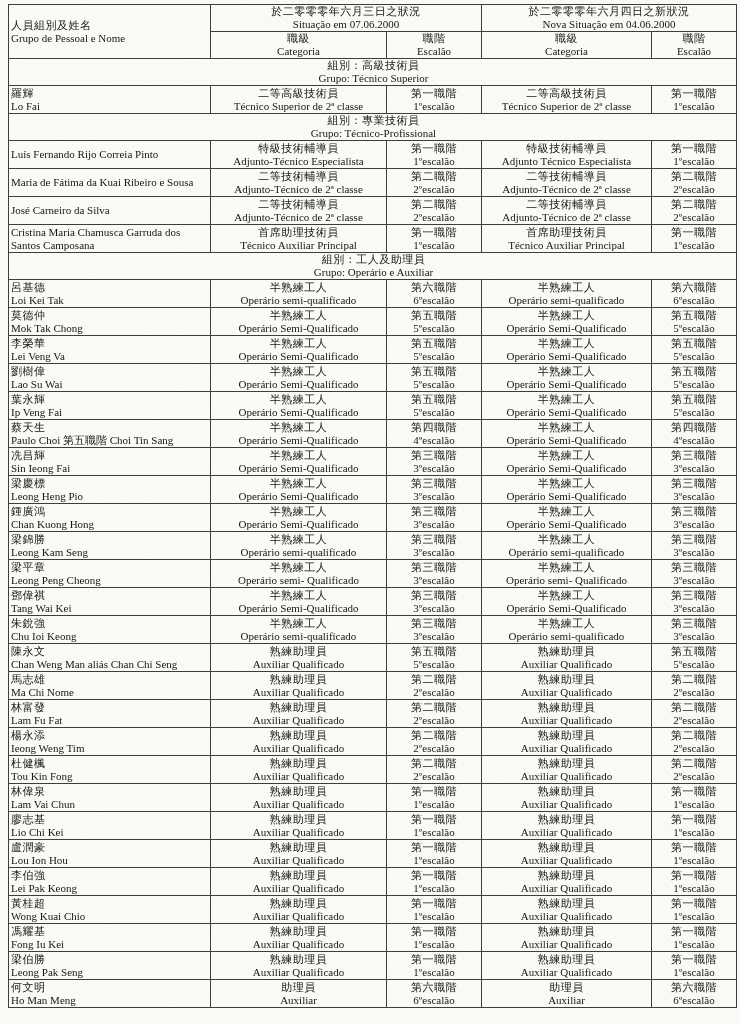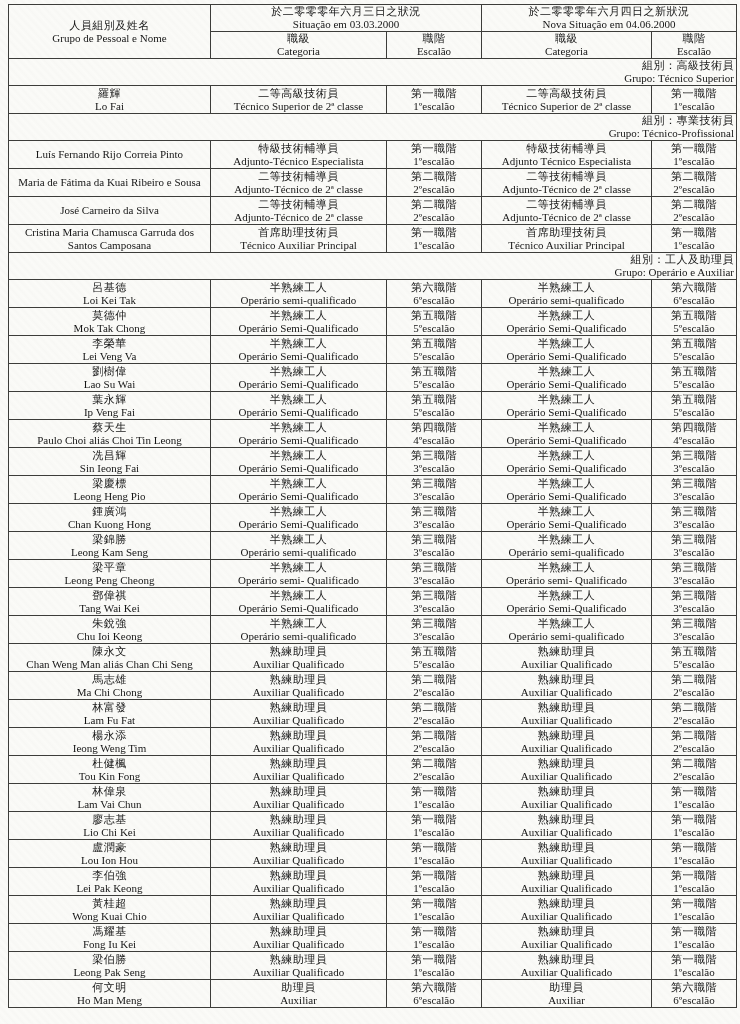--- a/index.html
+++ b/index.html
@@ -34,28 +34,28 @@
     vertical-align: middle;
     font-weight: normal;
     font-size: 11px;
     line-height: 13px;
     overflow: hidden;
   }
   thead th { height: 25px; margin-top: 12px; }
   .line { display: block; }
   .zh { letter-spacing: 0.5px; }
   .center { text-align: center; }
-  .name-cell { text-align: center; padding-left: 4px; }
+  .name-cell { text-align: left; padding-left: 4px; }
   .group-row td {
-    text-align: right;
+    text-align: center;
     padding-left: 4px;
     height: 26px;
   }
   .data-row td { height: 27px; }
-  .head-name { text-align: center; }
+  .head-name { text-align: left; }
 </style>
 </head>
 <body>
 
 <div class="page">
   <table class="tbl">
     <colgroup>
       <col style="width:202px">
       <col style="width:176px">
       <col style="width:95px">
@@ -63,21 +63,21 @@
       <col style="width:85px">
     </colgroup>
     <thead>
       <tr>
         <th rowspan="2" class="head-name">
           <span class="line zh">人員組別及姓名</span>
           <span class="line pt">Grupo de Pessoal e Nome</span>
         </th>
         <th colspan="2" class="center">
           <span class="line zh">於二零零零年六月三日之狀況</span>
-          <span class="line pt">Situação em 03.03.2000</span>
+          <span class="line pt">Situação em 07.06.2000</span>
         </th>
         <th colspan="2" class="center">
           <span class="line zh">於二零零零年六月四日之新狀況</span>
           <span class="line pt">Nova Situação em 04.06.2000</span>
         </th>
       </tr>
       <tr>
         <th class="center">
           <span class="line zh">職級</span>
           <span class="line pt">Categoria</span>
@@ -331,21 +331,21 @@
       <span class="line pt">Operário Semi-Qualificado</span>
     </td>
     <td class="center">
       <span class="line zh">第五職階</span>
       <span class="line pt">5ºescalão</span>
     </td>
   </tr>
         <tr class="data-row">
     <td class="name-cell">
       <span class="line zh">蔡天生</span>
-      <span class="line pt">Paulo Choi aliás Choi Tin Leong</span>
+      <span class="line pt">Paulo Choi 第五職階 Choi Tin Sang</span>
     </td>
     <td class="center">
       <span class="line zh">半熟練工人</span>
       <span class="line pt">Operário Semi-Qualificado</span>
     </td>
     <td class="center">
       <span class="line zh">第四職階</span>
       <span class="line pt">4ºescalão</span>
     </td>
     <td class="center">
@@ -529,21 +529,21 @@
       <span class="line pt">Auxiliar Qualificado</span>
     </td>
     <td class="center">
       <span class="line zh">第五職階</span>
       <span class="line pt">5ºescalão</span>
     </td>
   </tr>
         <tr class="data-row">
     <td class="name-cell">
       <span class="line zh">馬志雄</span>
-      <span class="line pt">Ma Chi Chong</span>
+      <span class="line pt">Ma Chi Nome</span>
     </td>
     <td class="center">
       <span class="line zh">熟練助理員</span>
       <span class="line pt">Auxiliar Qualificado</span>
     </td>
     <td class="center">
       <span class="line zh">第二職階</span>
       <span class="line pt">2ºescalão</span>
     </td>
     <td class="center">

